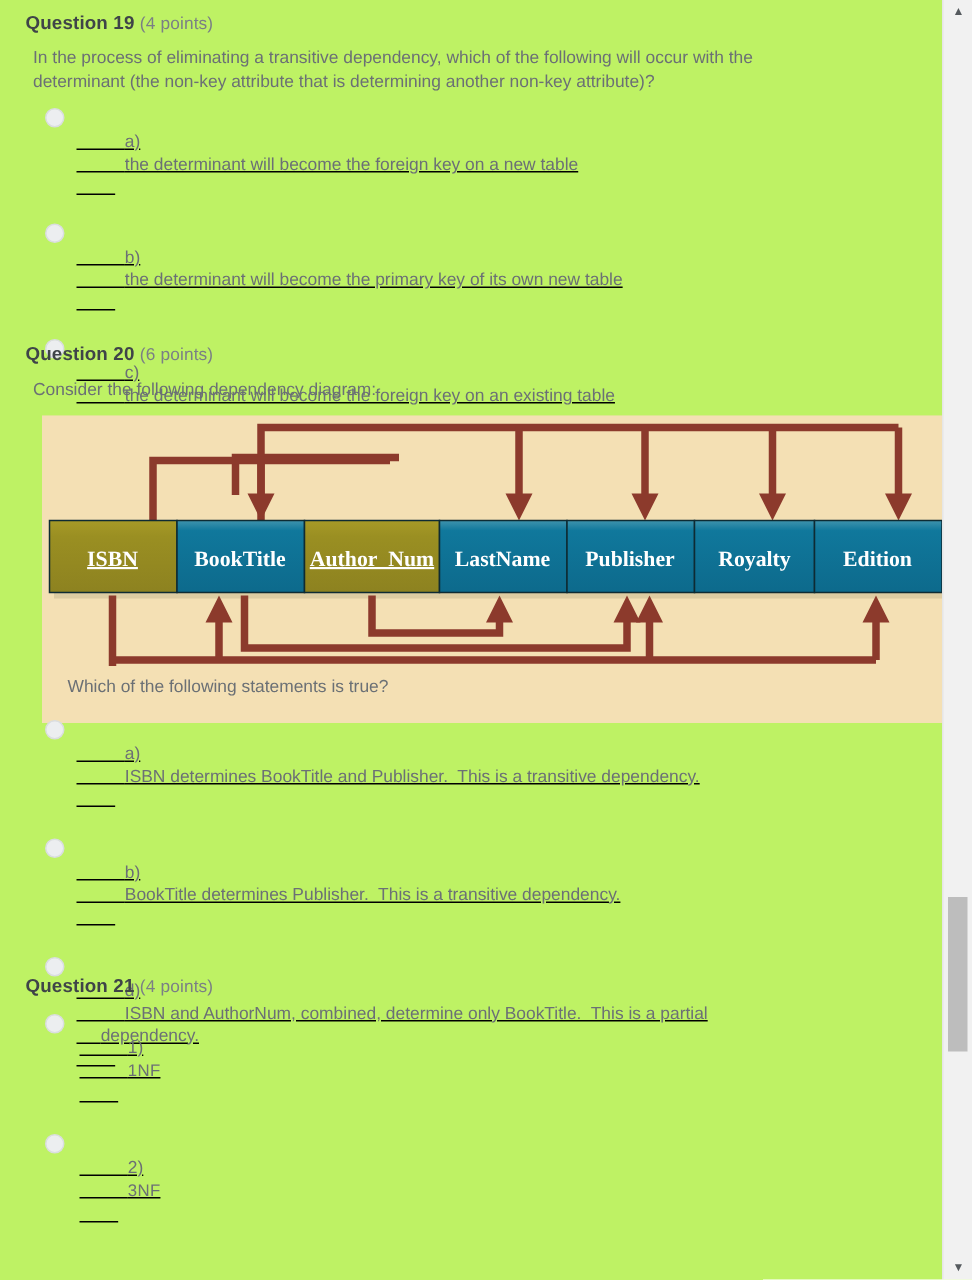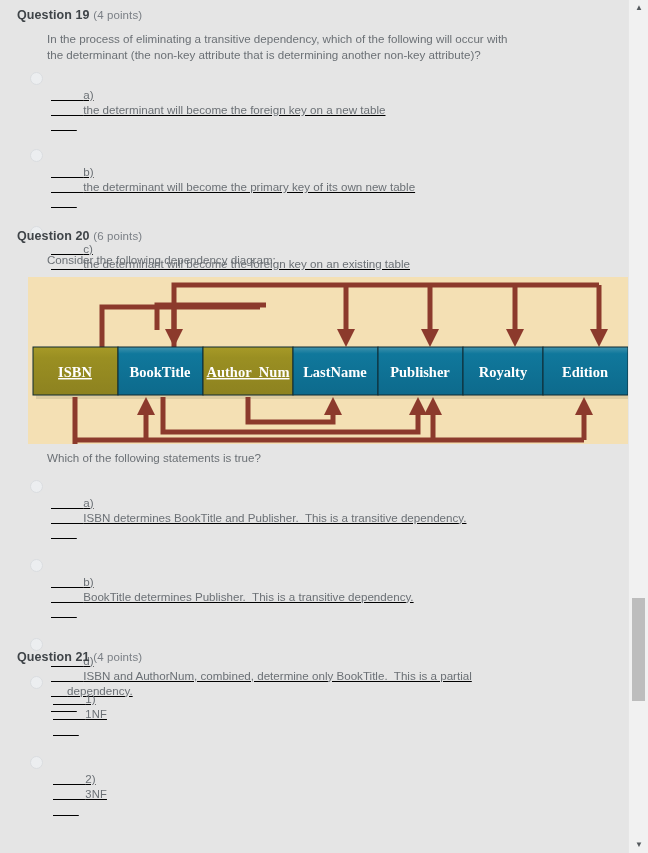--- a/index.html
+++ b/index.html
@@ -13,21 +13,21 @@
     height: 853px;
     overflow: hidden;
     font-family: "Liberation Sans", sans-serif;
     position: relative;
   }
   .page {
     position: absolute;
     left: 0; top: 0;
     width: 628px;
     height: 853px;
-    background: #e5e5e5;
+    background: #bef264;
     overflow: hidden;
   }
   
   .question {
     position: absolute;
     left: 0;
     width: 628px;
   }
   .q-header {
     font-size: 12.5px;
@@ -41,21 +41,21 @@
   }
   .q-header .q-points {
     font-weight: normal;
     color: #7a7f85;
     font-size: 11.5px;
   }
   .q-stem {
     font-size: 11.6px;
     color: #6b7075;
     line-height: 15.5px;
-    padding-left: 47px;
+    padding-left: 22px;
     padding-right: 120px;
     margin-top: 9px;
   }
   
   .options {
     margin-top: 10px;
     text-decoration: underline;
   }
   .option {
     position: relative;
@@ -96,21 +96,21 @@
     font-size: 11.2px;
     color: #6b7075;
     letter-spacing: .2px;
   }
 
   
   .diagram {
     position: absolute;
     left: 28px;
     width: 606px;
-    height: 167px;
+    height: 205px;
     background: #f4e0b4;
     overflow: hidden;
   }
   .diagram svg { display: block; }
 
   
   .scrollbar {
     position: absolute;
     right: 0;
     top: 0;
@@ -281,21 +281,21 @@
         <polygon points="118,120 109,138 127,138"></polygon>
         <polygon points="305,120 296,138 314,138"></polygon>
         <polygon points="390,120 381,138 399,138"></polygon>
         <polygon points="405,120 396,138 414,138"></polygon>
         <polygon points="556,120 547,138 565,138"></polygon>
       </g>
     </svg>
   </div>
 
   <div class="question" style="top:450px;">
-    <div class="q-stem" style="margin-top:0;">Which of the following statements is true?</div>
+    <div class="q-stem" style="margin-top:0;margin-left:23px;">Which of the following statements is true?</div>
     <div class="options" style="margin-top:14px;">
       <div class="option" style="margin-bottom:19px;">
         <span class="radio"></span>
         <span class="opt-text">
           <span class="opt-label">a)</span>
           <span>ISBN determines BookTitle and Publisher.  This is a transitive dependency.</span>
         </span>
       </div>
       <div class="option" style="margin-bottom:19px;">
         <span class="radio"></span>

